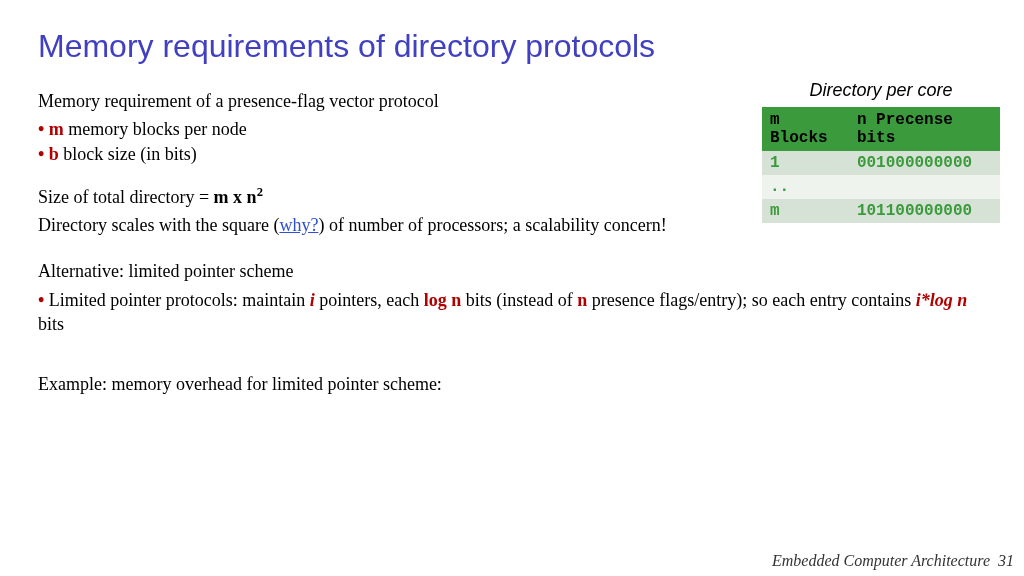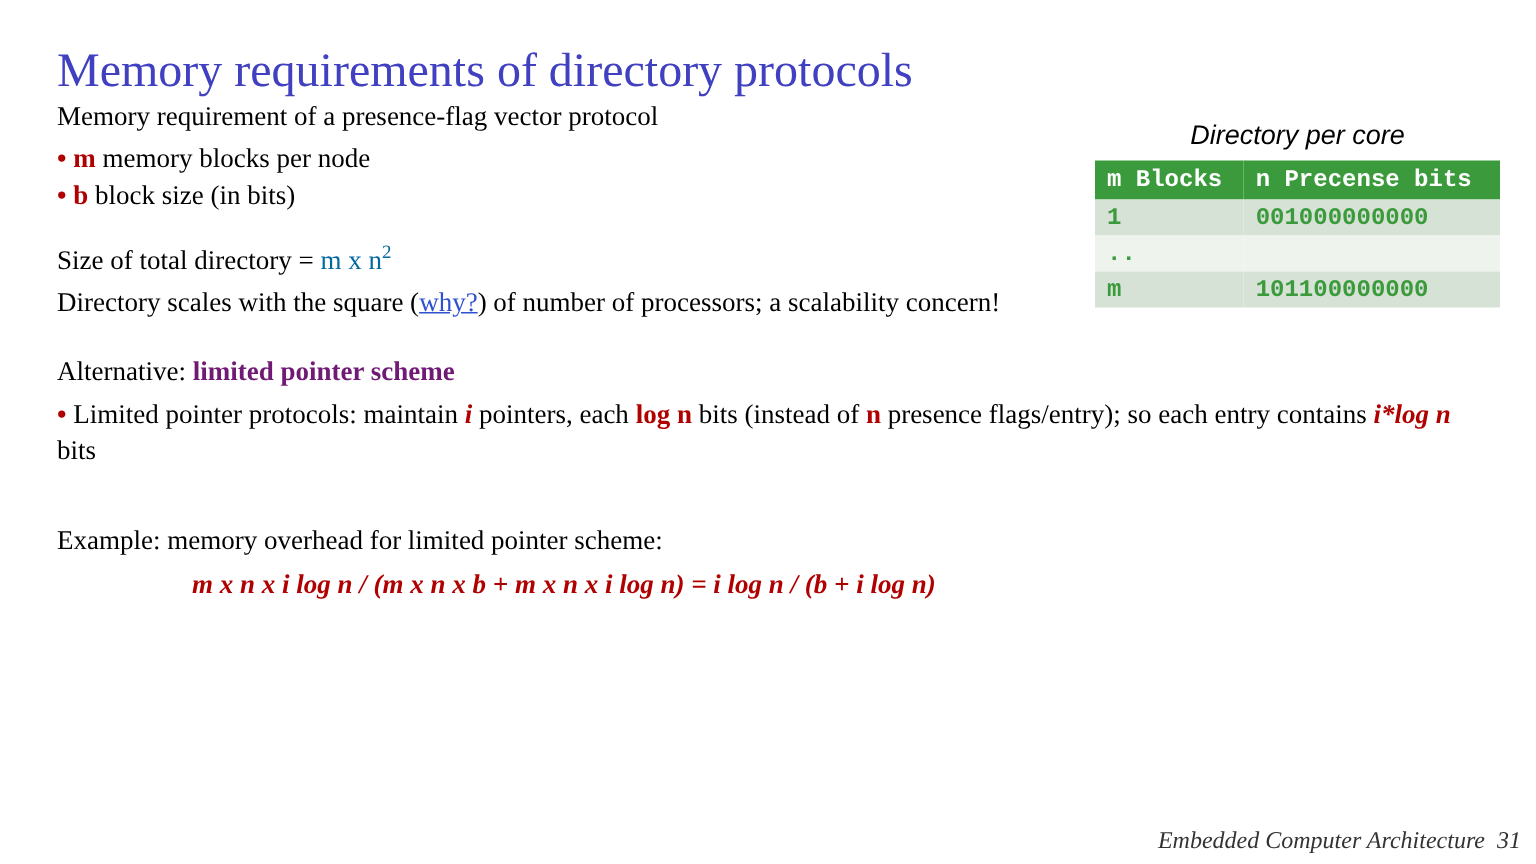--- a/index.html
+++ b/index.html
@@ -6,59 +6,60 @@
   body {
     width: 1024px; height: 576px;
     font-family: "Times New Roman", Times, serif;
     background: #fff;
     position: relative;
     padding: 28px 38px 0 38px;
     color: #000;
     font-size: 18px;
   }
   h1.title {
-    font-family: Liberation Serif, serif;
+    font-family: Liberation Sans, sans-serif;
     color: #4040c0;
     font-weight: 400;
     font-size: 32px;
+    margin-bottom: 24px;
   }
   .content { line-height: 1.35; }
   .para { margin-bottom: 4px; }
   ul.bullets { list-style: none; padding-left: 0; }
   ul.bullets li::before { content: "• "; color: #b00000; font-weight: bold; }
   .red { color: #b00000; font-weight: bold; }
-  .blue { color: #0369a1; font-weight: normal; }
+  .blue { color: #000000; font-weight: bold; }
   .bluelink { color: #3050d0; text-decoration: underline; }
-  .green { color: #701a75; font-weight: bold; }
+  .green { color: #000000; font-weight: normal; }
   .sup { vertical-align: super; font-size: 0.7em; }
   .italic { font-style: italic; }
   .spacer { height: 18px; }
   .eq { padding-left: 90px; margin-top: 4px; }
 
   .side {
     position: absolute;
     top: 80px; right: 24px;
-    width: 270px;
+    width: 238px;
     font-family: "Comic Sans MS", "Segoe UI", sans-serif;
   }
   .side-caption {
     text-align: center;
     font-style: italic;
     font-size: 18px;
     margin-bottom: 6px;
   }
   table.dir {
     border-collapse: collapse;
     width: 100%;
     font-family: "Courier New", monospace;
     font-size: 16px;
   }
   table.dir th {
     background: #3b9a3b;
-    color: #ffffff;
+    color: #000000;
     text-align: left;
     padding: 4px 8px;
     font-weight: bold;
     font-family: "Comic Sans MS", "Courier New", monospace;
     margin-left: 28px;
   }
   table.dir td {
     padding: 3px 8px;
     color: #3b9a3b;
     font-weight: bold;
@@ -114,21 +115,20 @@
       <span>Limited pointer protocols: maintain </span><span class="red italic">i</span><span> pointers, each </span><span class="red">log n</span><span> bits (instead of </span><span class="red">n</span><span> presence flags/entry); so each entry contains </span><span class="red italic">i*log n</span><span> bits</span>
     </li>
   </ul>
 
   <div class="spacer"></div>
 
 
   <div class="spacer"></div>
 
   <div class="para">Example: memory overhead for limited pointer scheme:</div>
-  <div class="para eq red italic">m x n x i log n / (m x n x b + m x n x  i log n)  = i log n / (b + i  log n)</div>
 
 </div>
 
 <div class="side">
   <div class="side-caption">Directory per core</div>
   <table class="dir">
     <tbody>
         <tr>
       <th>m Blocks</th>
       <th>n Precense bits</th>

